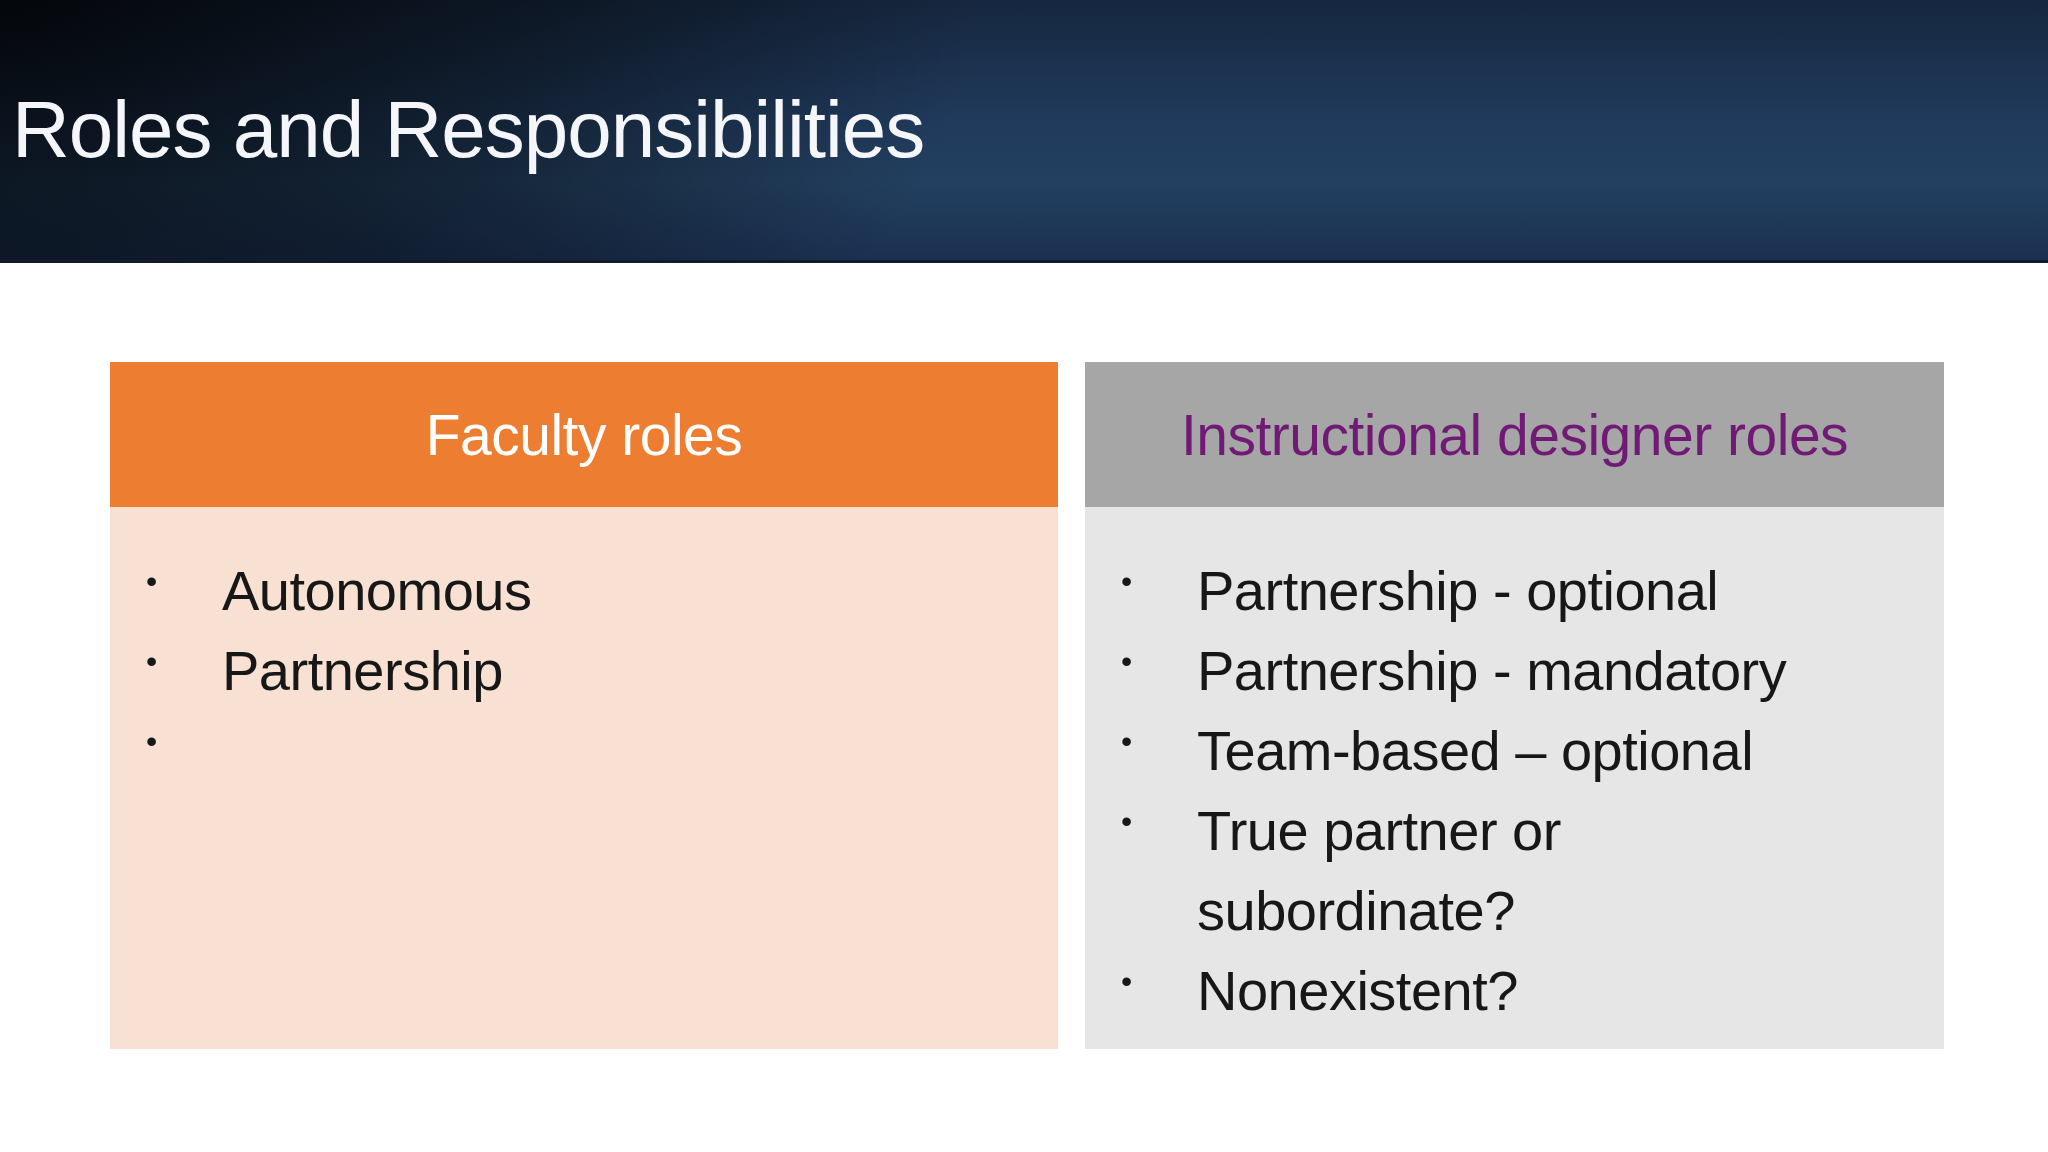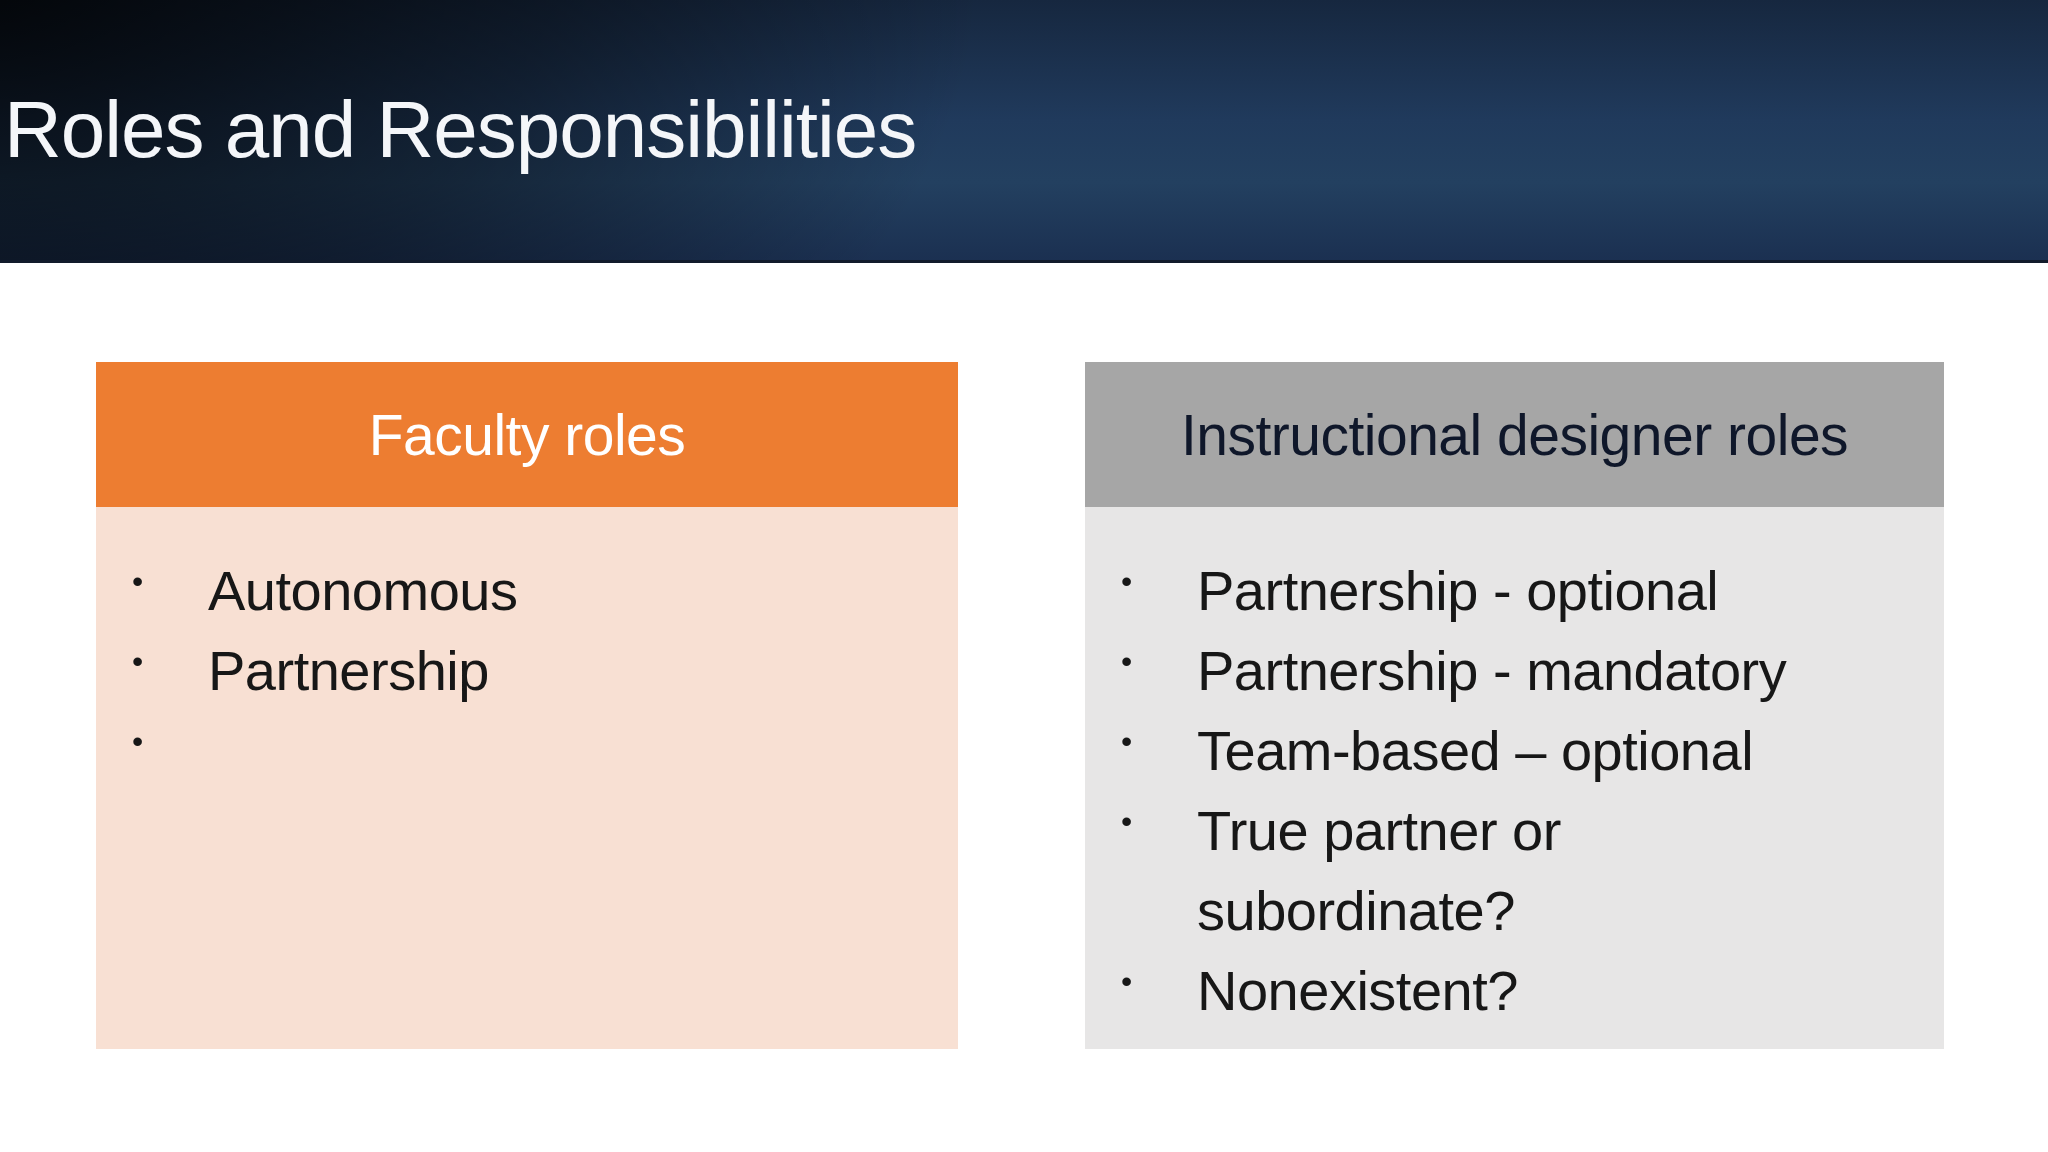--- a/index.html
+++ b/index.html
@@ -20,31 +20,31 @@
     position: absolute; top: 0; left: 0;
     width: 2048px; height: 260px;
     background:
       radial-gradient(1650px 1050px at -2% -12%,
         rgba(0,0,0,0.88) 0%, rgba(0,0,0,0.42) 36%, rgba(0,0,0,0) 62%),
       linear-gradient(180deg, #16273f 0%, #203a5c 46%, #234060 70%, #1b3051 100%);
     border-bottom: 3px solid #121b2b;
     display: flex; align-items: center;
   }
   .slide-title {
-    margin: 4px;
+    margin: 12px;
     font-size: 80px;
     font-weight: 400;
     letter-spacing: -1px;
     color: #f4f6f9;
   }
 
   
   .content { position: absolute; top: 362px; left: 0; width: 2048px; height: 690px; }
   .col { position: absolute; top: 0; height: 687px; display: flex; flex-direction: column; }
-  .col-0 { left: 96px;  width: 862px; }
+  .col-0 { left: 110px;  width: 948px; }
   .col-1 { left: 1085px; width: 859px; }
   .col-header {
     flex: 0 0 145px;
     display: flex; align-items: center; justify-content: center;
     font-size: 57px;
     letter-spacing: -0.5px;
     font-weight: 400;
   }
   .col-body {
     flex: 1 1 auto;
@@ -94,21 +94,21 @@
             <span class="dot">•</span>
             <span class="item-text">Partnership</span>
           </li>
           <li class="bullet-item">
             <span class="dot">•</span>
           </li>
         </ul>
     </section>
 
     <section class="col col-1">
-      <div class="col-header" style="background: rgb(166, 166, 166); color: #0f172a; align-items: center;">
+      <div class="col-header" style="background: rgb(166, 166, 166); color: #701a75; align-items: center;">
         <span>Instructional designer roles</span>
       </div>
       <ul class="col-body" style="background: rgb(231, 230, 230);">
           <li class="bullet-item">
             <span class="dot">•</span>
             <span class="item-text">Partnership - optional</span>
           </li>
           <li class="bullet-item">
             <span class="dot">•</span>
             <span class="item-text">Partnership - mandatory</span>

